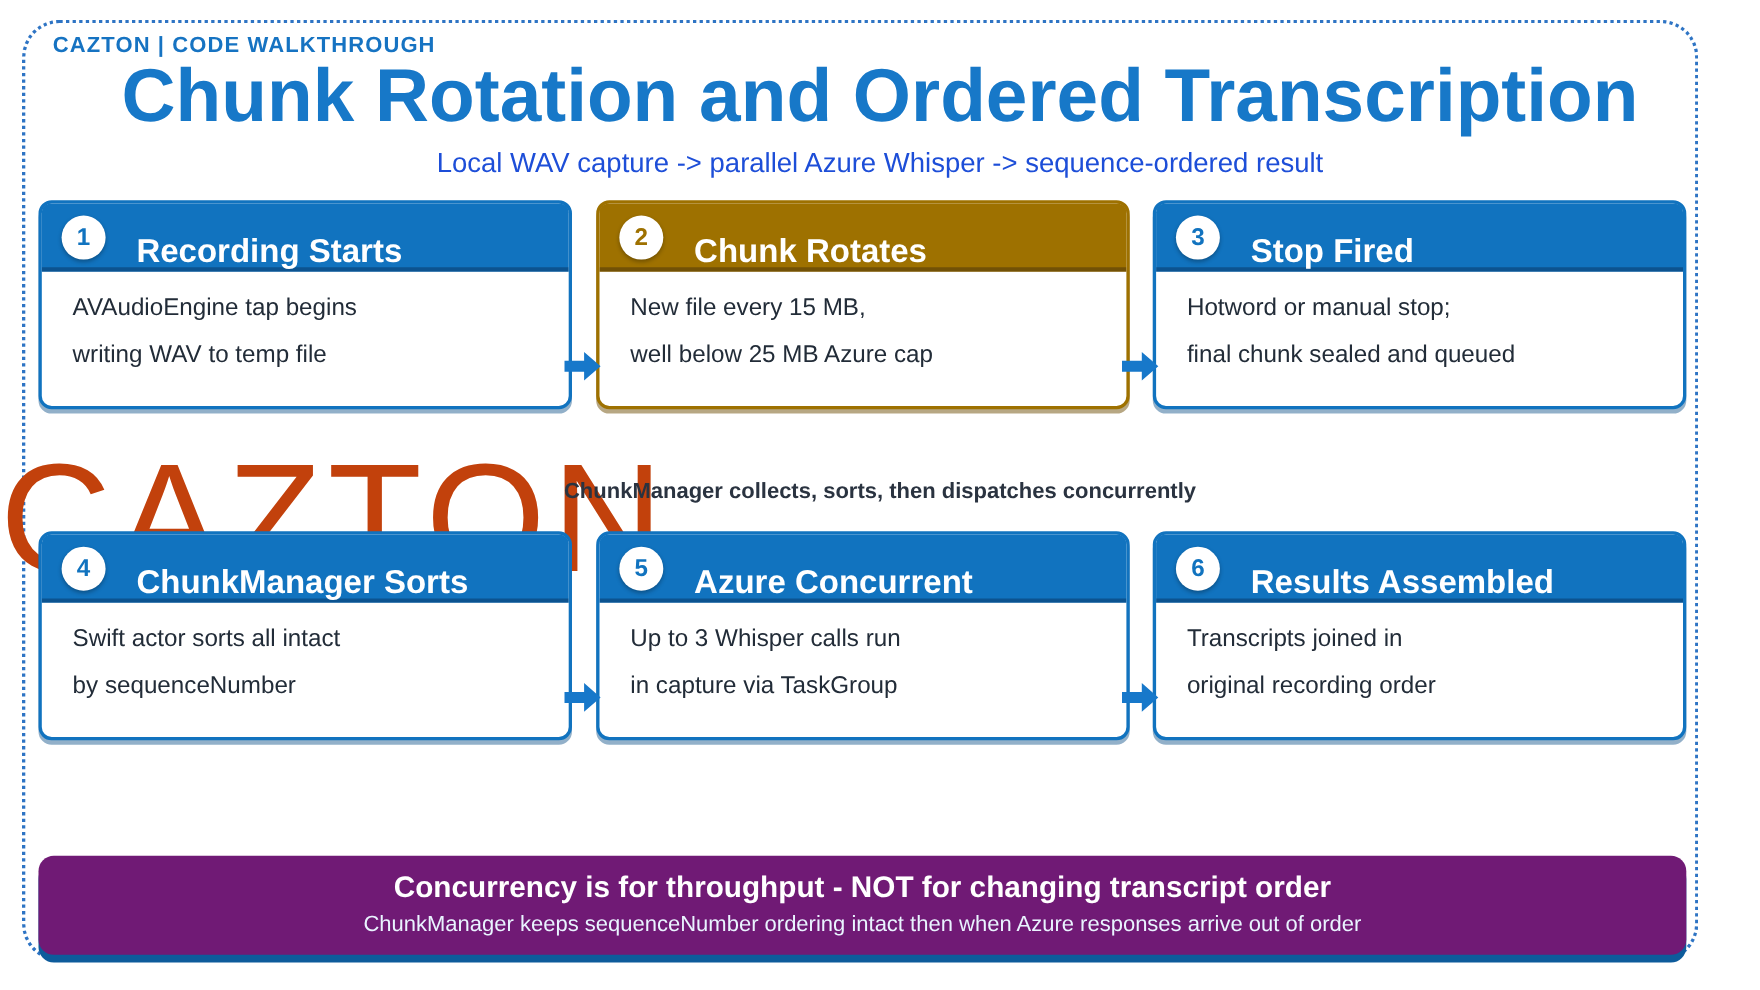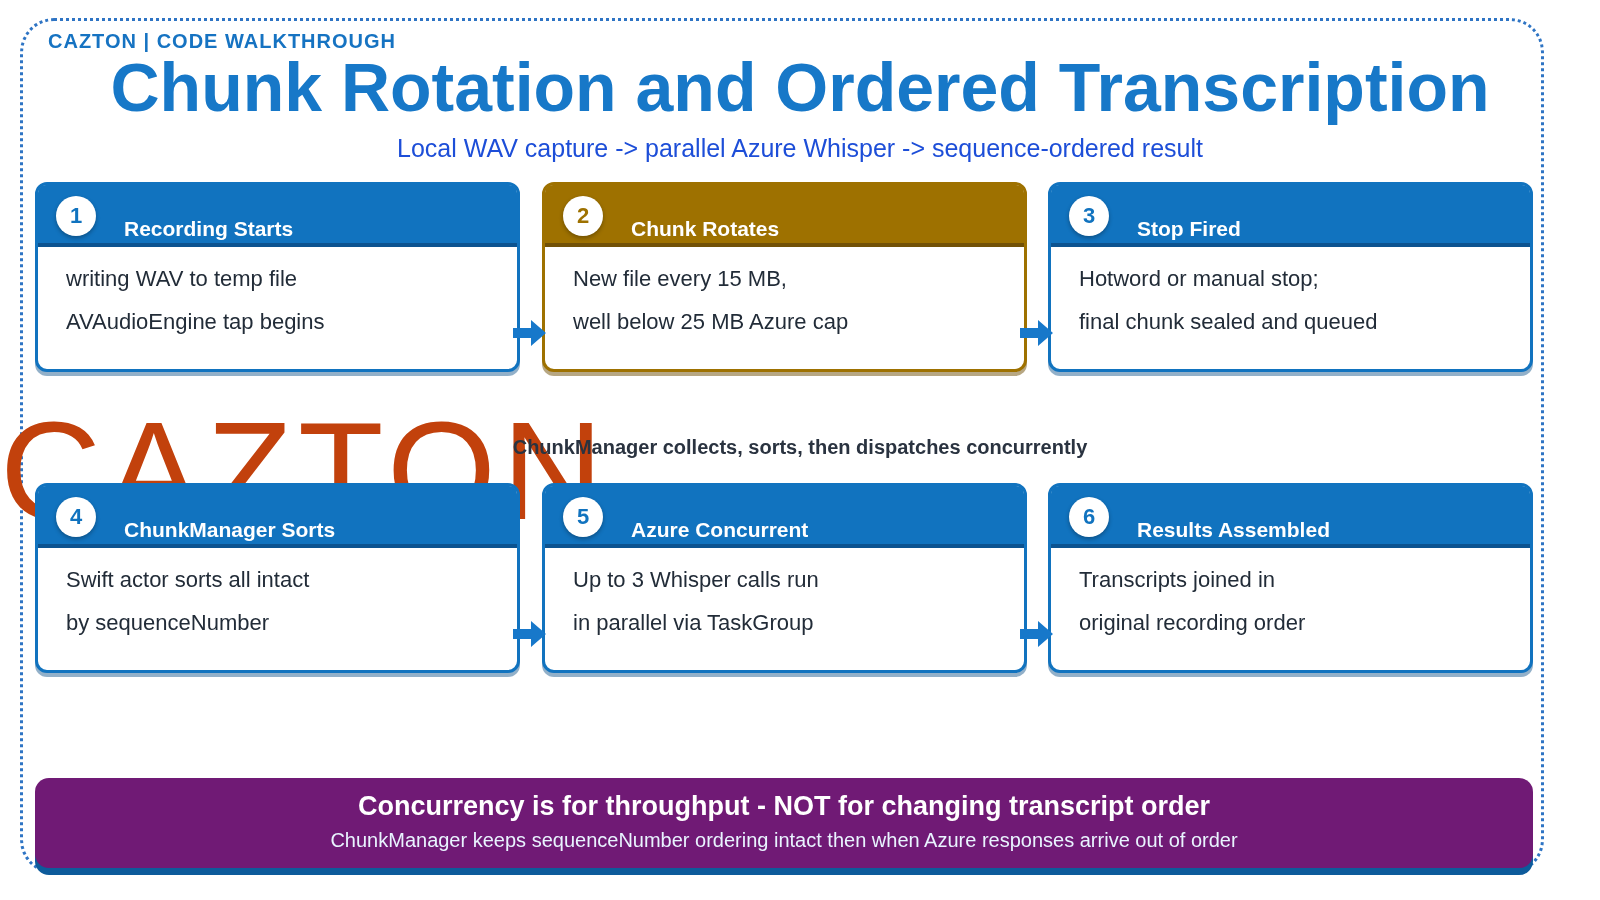--- a/index.html
+++ b/index.html
@@ -45,21 +45,21 @@
     box-shadow:inset 0 -4px 0 rgba(0,0,20,0.28);
   }
   .card.gold .card-header { background:#9e7100; }
   .num-badge {
     width:40px; height:40px; border-radius:50%; background:#ffffff;
     color:#1173bf; font-size:22px; font-weight:bold; flex:0 0 auto;
     display:flex; align-items:center; justify-content:center;
     box-shadow:0 2px 4px rgba(0,0,0,0.3);
   }
   .card.gold .num-badge { color:#9e7100; }
-  .card-title { color:#ffffff; font-size:21px; font-weight:bold; margin-left:28px;margin-top:25px; }
+  .card-title { color:#ffffff; font-size:30px; font-weight:bold; margin-left:28px;margin-top:25px; }
   .card-body { padding:17px 0 0 28px; }
   .card-line { font-size:22px; line-height:30px; margin-bottom:13px; color:#222c38; }
   .flow-arrow { position:absolute; z-index:2; }
   .flow-arrow path { fill:#1778ca; }
   .footer-banner {
     position:absolute; left:35px; top:778px; width:1498px; height:90px;
     background:#701a75; border-radius:14px; z-index:2; text-align:center;
     box-shadow:0 7px 0 #0d5b9b;
   }
   .footer-headline { margin-top:13px; font-size:27px; font-weight:bold; color:#ffffff; }
@@ -77,22 +77,22 @@
   <div class="eyebrow">CAZTON | CODE WALKTHROUGH</div>
   <div class="page-title">Chunk Rotation and Ordered Transcription</div>
   <div class="page-subtitle">Local WAV capture -&gt; parallel Azure Whisper -&gt; sequence-ordered result</div>
 
   <div class="card" style="left:35px; top:182px;">
     <div class="card-header">
       <div class="num-badge">1</div>
       <div class="card-title">Recording Starts</div>
     </div>
     <div class="card-body">
+      <div class="card-line">AVAudioEngine tap begins</div>
       <div class="card-line">writing WAV to temp file</div>
-      <div class="card-line">AVAudioEngine tap begins</div>
     </div>
   </div>
 
   <div class="card gold" style="left:542px; top:182px;">
     <div class="card-header">
       <div class="num-badge">2</div>
       <div class="card-title">Chunk Rotates</div>
     </div>
     <div class="card-body">
       <div class="card-line">New file every 15 MB,</div>
@@ -131,21 +131,21 @@
     </div>
   </div>
 
   <div class="card" style="left:542px; top:483px;">
     <div class="card-header">
       <div class="num-badge">5</div>
       <div class="card-title">Azure Concurrent</div>
     </div>
     <div class="card-body">
       <div class="card-line">Up to 3 Whisper calls run</div>
-      <div class="card-line">in parallel via TaskGroup</div>
+      <div class="card-line">in capture via TaskGroup</div>
     </div>
   </div>
 
   <div class="card" style="left:1048px; top:483px;">
     <div class="card-header">
       <div class="num-badge">6</div>
       <div class="card-title">Results Assembled</div>
     </div>
     <div class="card-body">
       <div class="card-line">Transcripts joined in</div>

